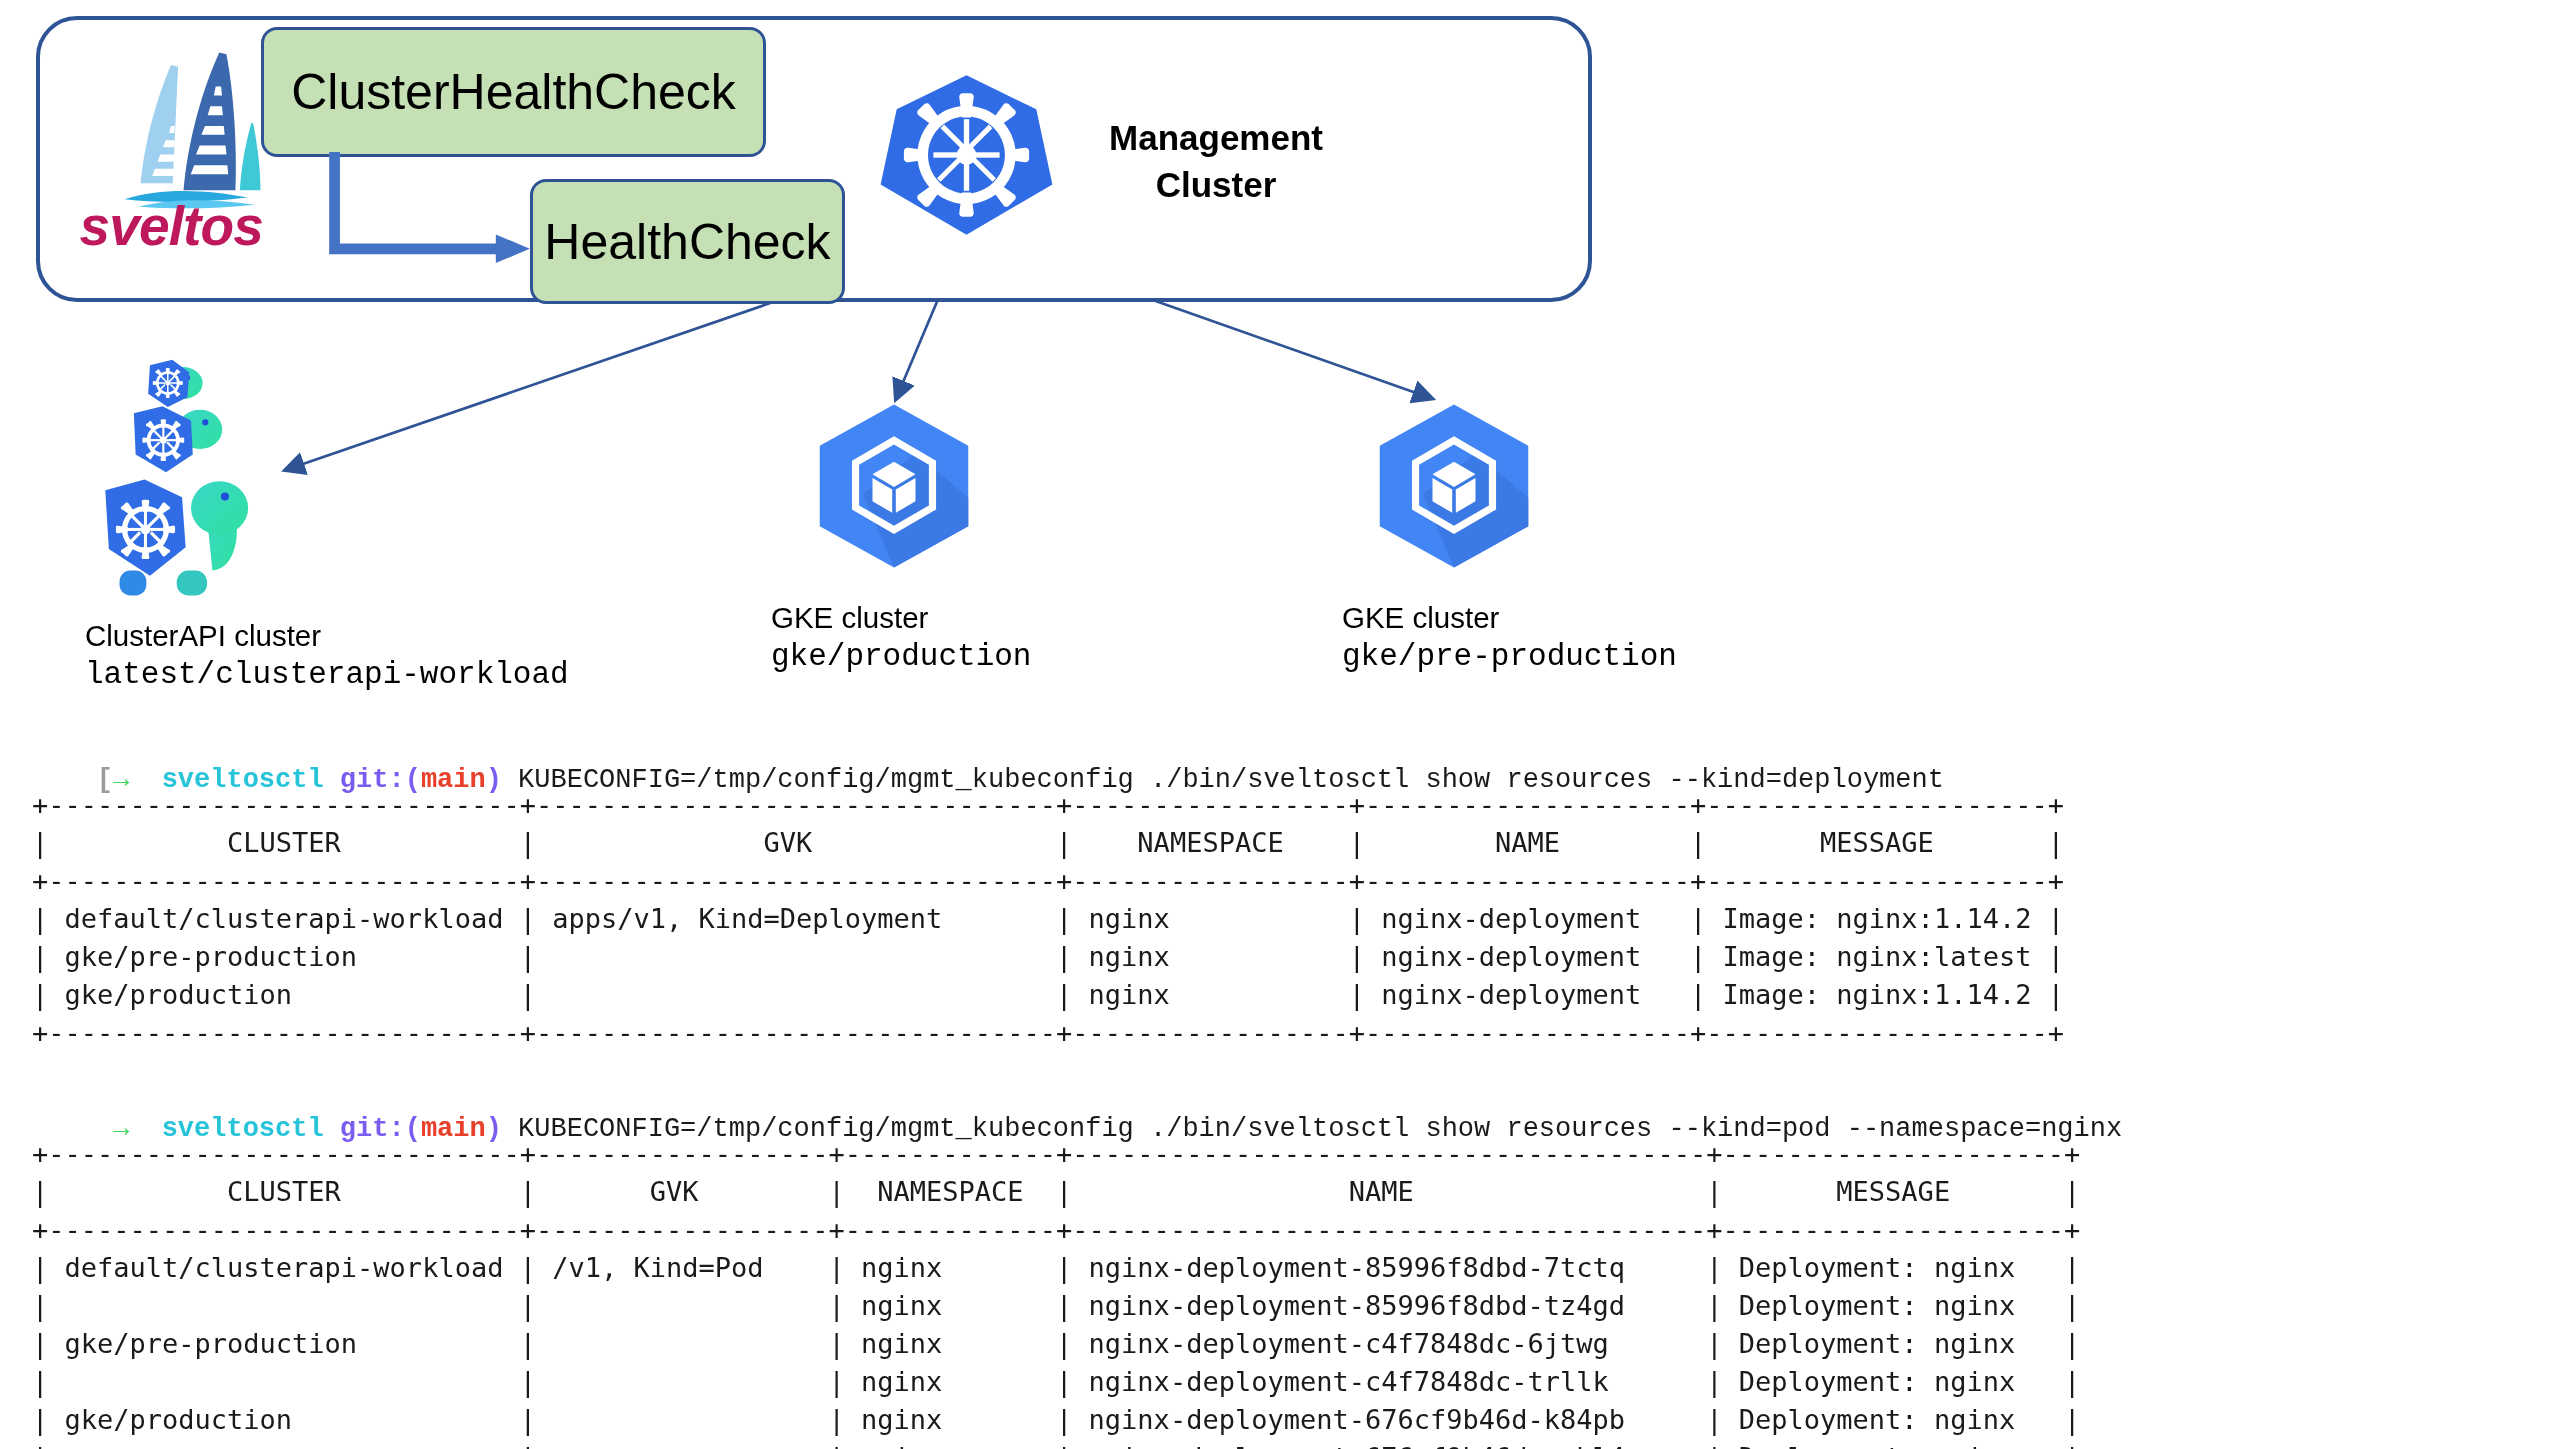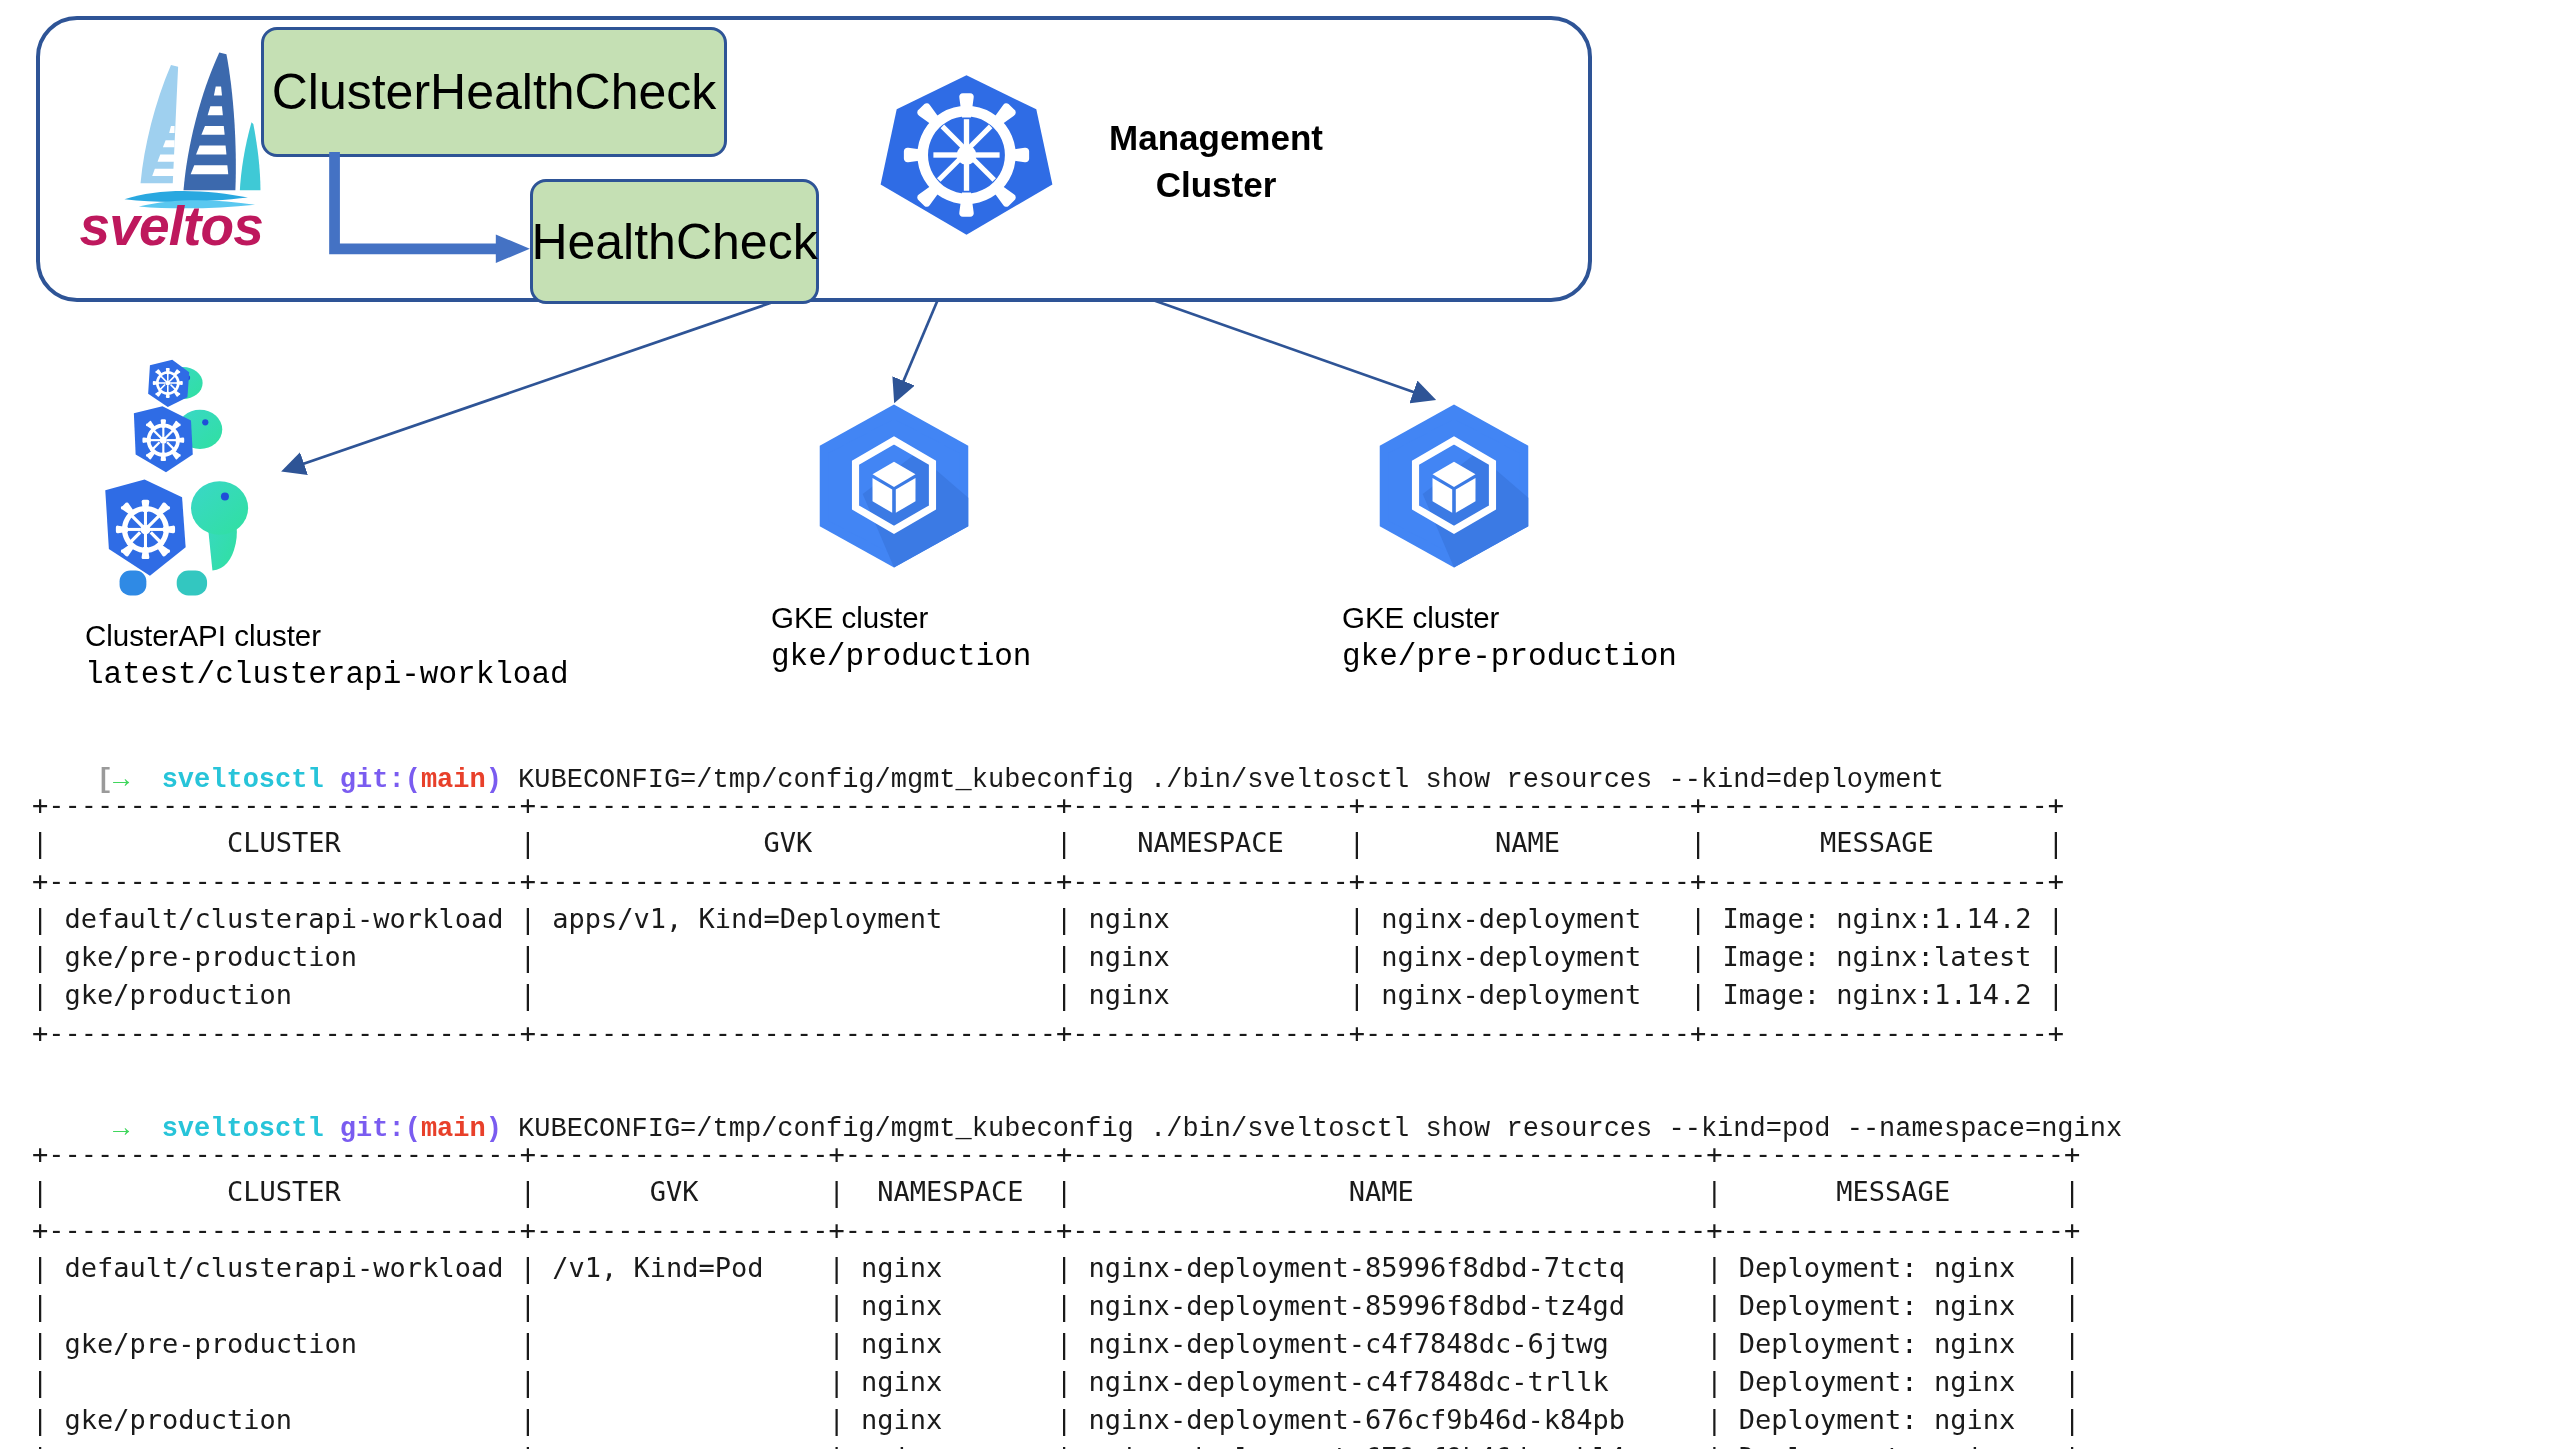--- a/index.html
+++ b/index.html
@@ -30,22 +30,22 @@
     letter-spacing:-0.9px;text-align:left;line-height:1;
   }
 
   
   .green-box{
     position:absolute;background:#c5e0b4;border:3.6px solid #2e5496;
     border-radius:16px;box-sizing:border-box;
     display:flex;align-items:center;justify-content:center;
     color:#000000;font-family:"Liberation Sans",sans-serif;
   }
-  #chc-box{left:261px;top:27px;width:466px;height:130px;font-size:50px;}
-  #hc-box{left:530px;top:179px;width:289px;height:125px;font-size:50px;}
+  #chc-box{left:261px;top:27px;width:505px;height:130px;font-size:50px;}
+  #hc-box{left:530px;top:179px;width:315px;height:125px;font-size:50px;}
 
   
   .elbow{position:absolute;left:322px;top:152px;width:215px;height:112px;}
 
   
   .k8s-mgmt{position:absolute;left:877px;top:70px;width:179px;height:170px;}
   .mgmt-label{
     position:absolute;left:1082px;top:114px;width:268px;
     font-size:35px;font-weight:bold;color:#000;text-align:center;line-height:1.35;
   }

